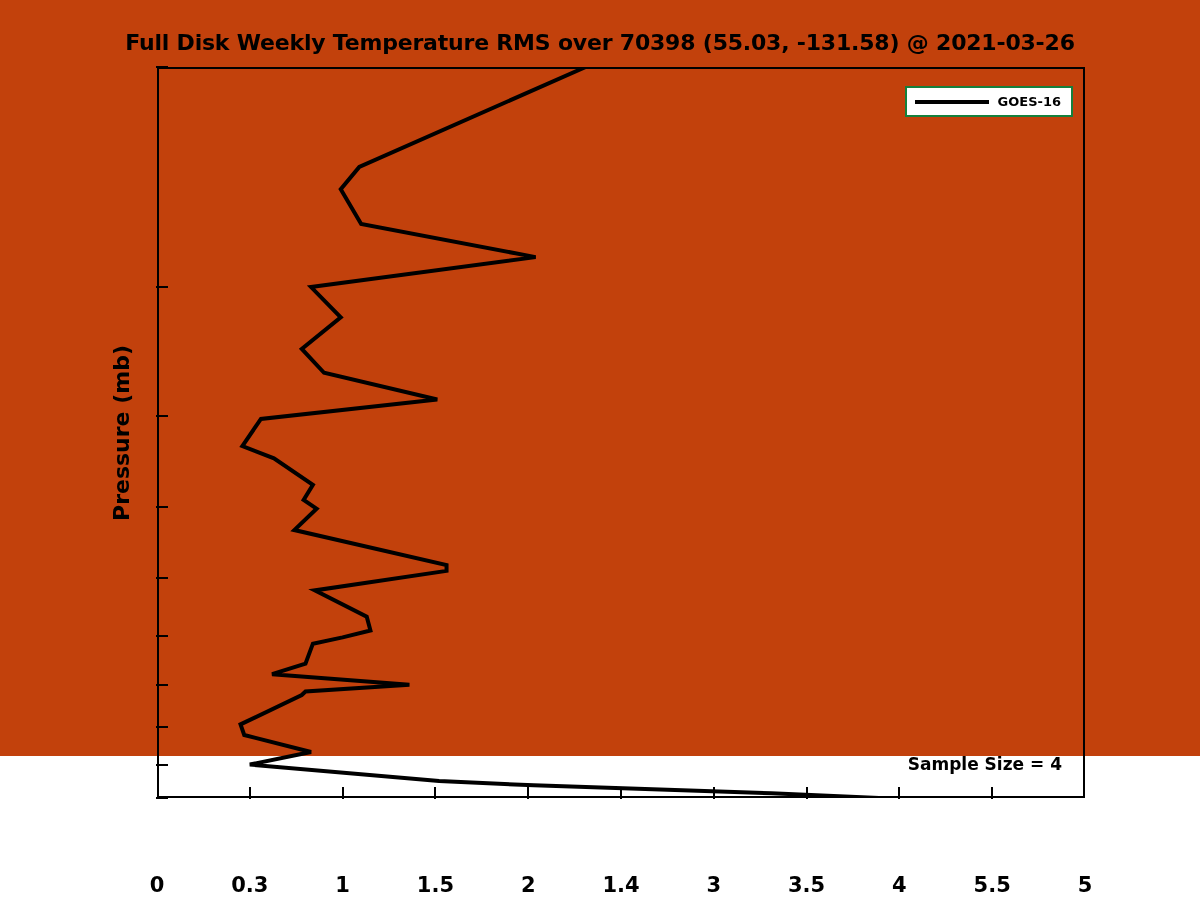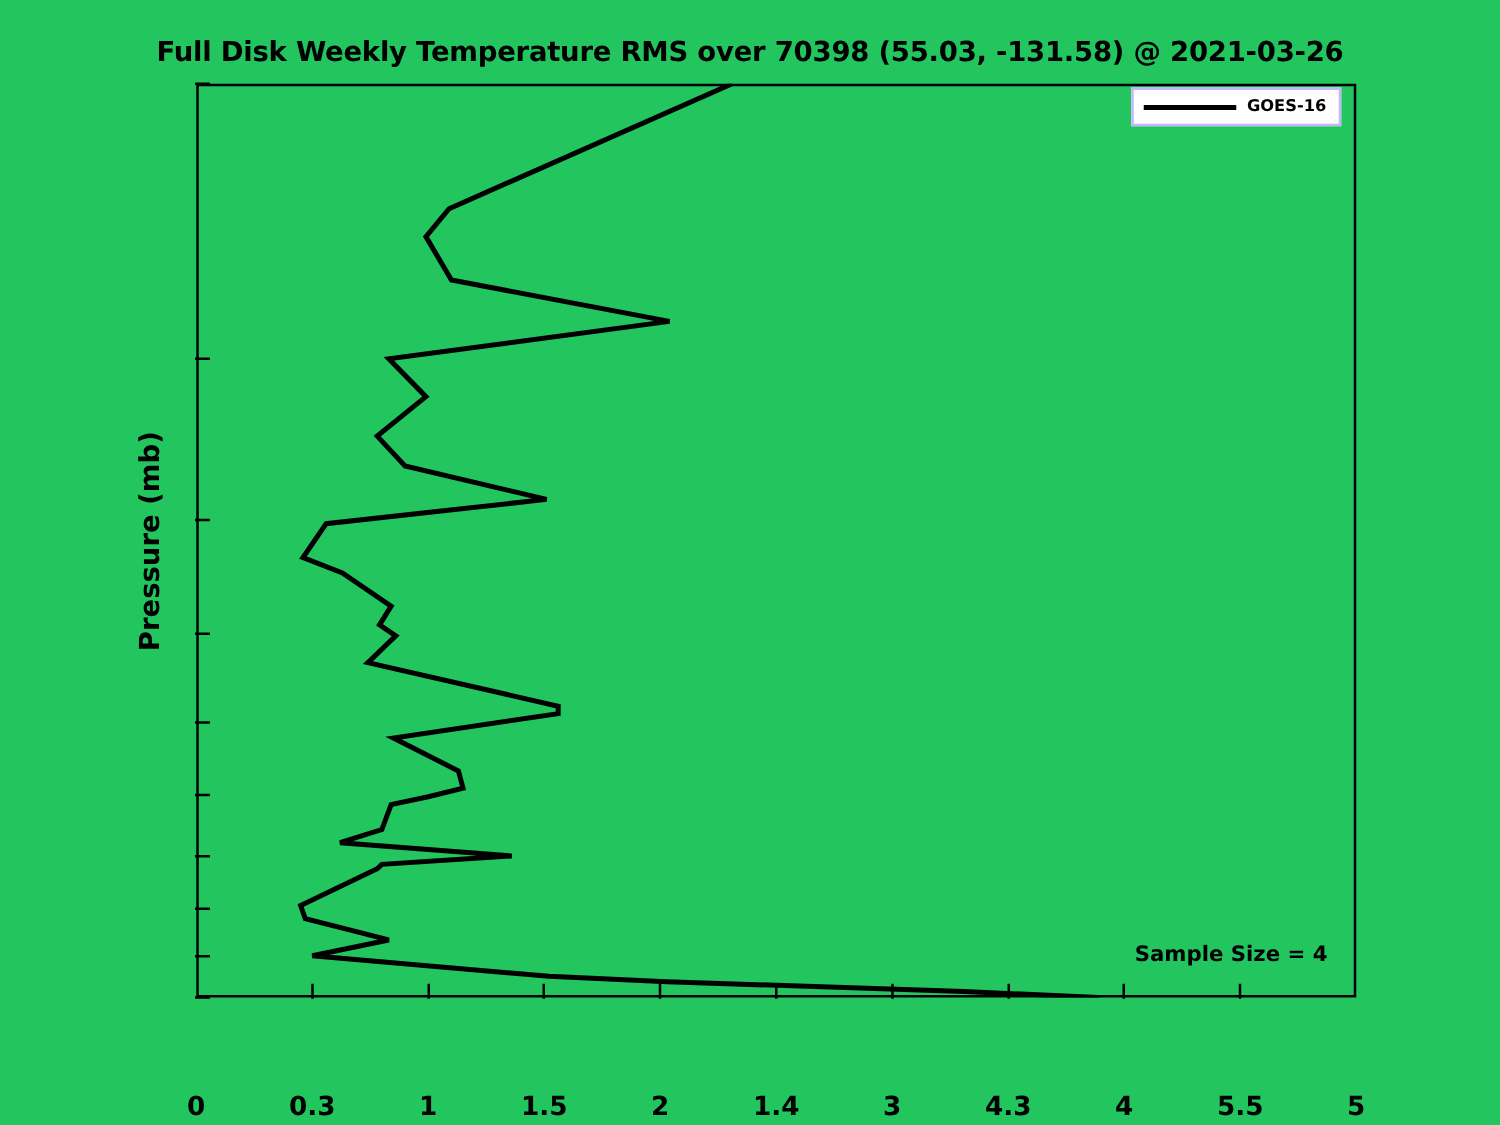--- a/index.html
+++ b/index.html
@@ -1,17 +1,17 @@
 <!DOCTYPE html>
 <html><head>
 <meta charset="utf-8">
 <style>
   html,body{margin:0;padding:0;}
   body{width:1200px;height:900px;background:#ffffff;font-family:"DejaVu Sans",sans-serif;overflow:hidden;}
-  #page{position:relative;width:1200px;height:900px;background:#22c55e;}
+  #page{position:relative;width:1200px;height:756px;background:#c2410c;}
 
   #chart-title{
     position:absolute;left:0;top:30px;width:1200px;text-align:center;
     font-family:"DejaVu Sans",sans-serif;font-size:22px;font-weight:bold;color:#000;
     letter-spacing:-0.2px;white-space:nowrap;
   }
 
   #plot-area{position:absolute;left:157px;top:67px;width:928px;height:731px;}
   #plot-frame{position:absolute;left:0;top:0;width:100%;height:100%;
     border:2px solid #000;box-sizing:border-box;background:transparent;}
@@ -23,22 +23,22 @@
     font-size:21px;font-weight:bold;color:#000;font-family:"DejaVu Sans",sans-serif;}
   .xtick-mark{position:absolute;bottom:-1px;width:2px;height:12px;background:#000;}
 
   #y-axis-title{
     position:absolute;left:-36px;top:50%;
     transform:translate(-50%,-50%) rotate(-90deg);
     font-size:22px;font-weight:bold;color:#000;white-space:nowrap;font-family:"DejaVu Sans",sans-serif;
   }
 
   #legend-box{
-    position:absolute;right:12px;top:3px;
-    border:2px solid #c4b5fd;background:#fff;
+    position:absolute;right:12px;top:19px;
+    border:2px solid #15803d;background:#fff;
     display:flex;align-items:center;gap:9px;
     padding:6px 10px 6px 8px;box-sizing:border-box;
   }
   #legend-swatch{width:74px;height:4px;background:#000;display:block;}
   #legend-label{font-size:13px;font-weight:bold;color:#000;white-space:nowrap;font-family:"DejaVu Sans",sans-serif;}
 
   #sample-size-note{
     position:absolute;right:23px;top:687px;
     font-size:17px;font-weight:bold;color:#000;white-space:nowrap;font-family:"DejaVu Sans",sans-serif;
   }
@@ -79,21 +79,21 @@
         <div class="xtick-label" style="left: 185.6px;">1</div>
         <div class="xtick-mark" style="left: 184.6px;"></div>
         <div class="xtick-label" style="left: 278.4px; text-align: center;">1.5</div>
         <div class="xtick-mark" style="left: 277.4px;"></div>
         <div class="xtick-label" style="left: 371.2px;">2</div>
         <div class="xtick-mark" style="left: 370.2px;"></div>
         <div class="xtick-label" style="left: 464px;">1.4</div>
         <div class="xtick-mark" style="left: 463px;"></div>
         <div class="xtick-label" style="left: 556.8px;">3</div>
         <div class="xtick-mark" style="left: 555.8px;"></div>
-        <div class="xtick-label" style="left: 649.6px;">4.3</div>
+        <div class="xtick-label" style="left: 649.6px;">3.5</div>
         <div class="xtick-mark" style="left: 648.6px;"></div>
         <div class="xtick-label" style="left: 742.4px;">4</div>
         <div class="xtick-mark" style="left: 741.4px;"></div>
         <div class="xtick-label" style="left: 835.2px;">5.5</div>
         <div class="xtick-mark" style="left: 834.2px;"></div>
         <div class="xtick-label" style="left: 928px;">5</div>
       </div>
 
     <div id="legend-box">
       <span id="legend-swatch"></span>

